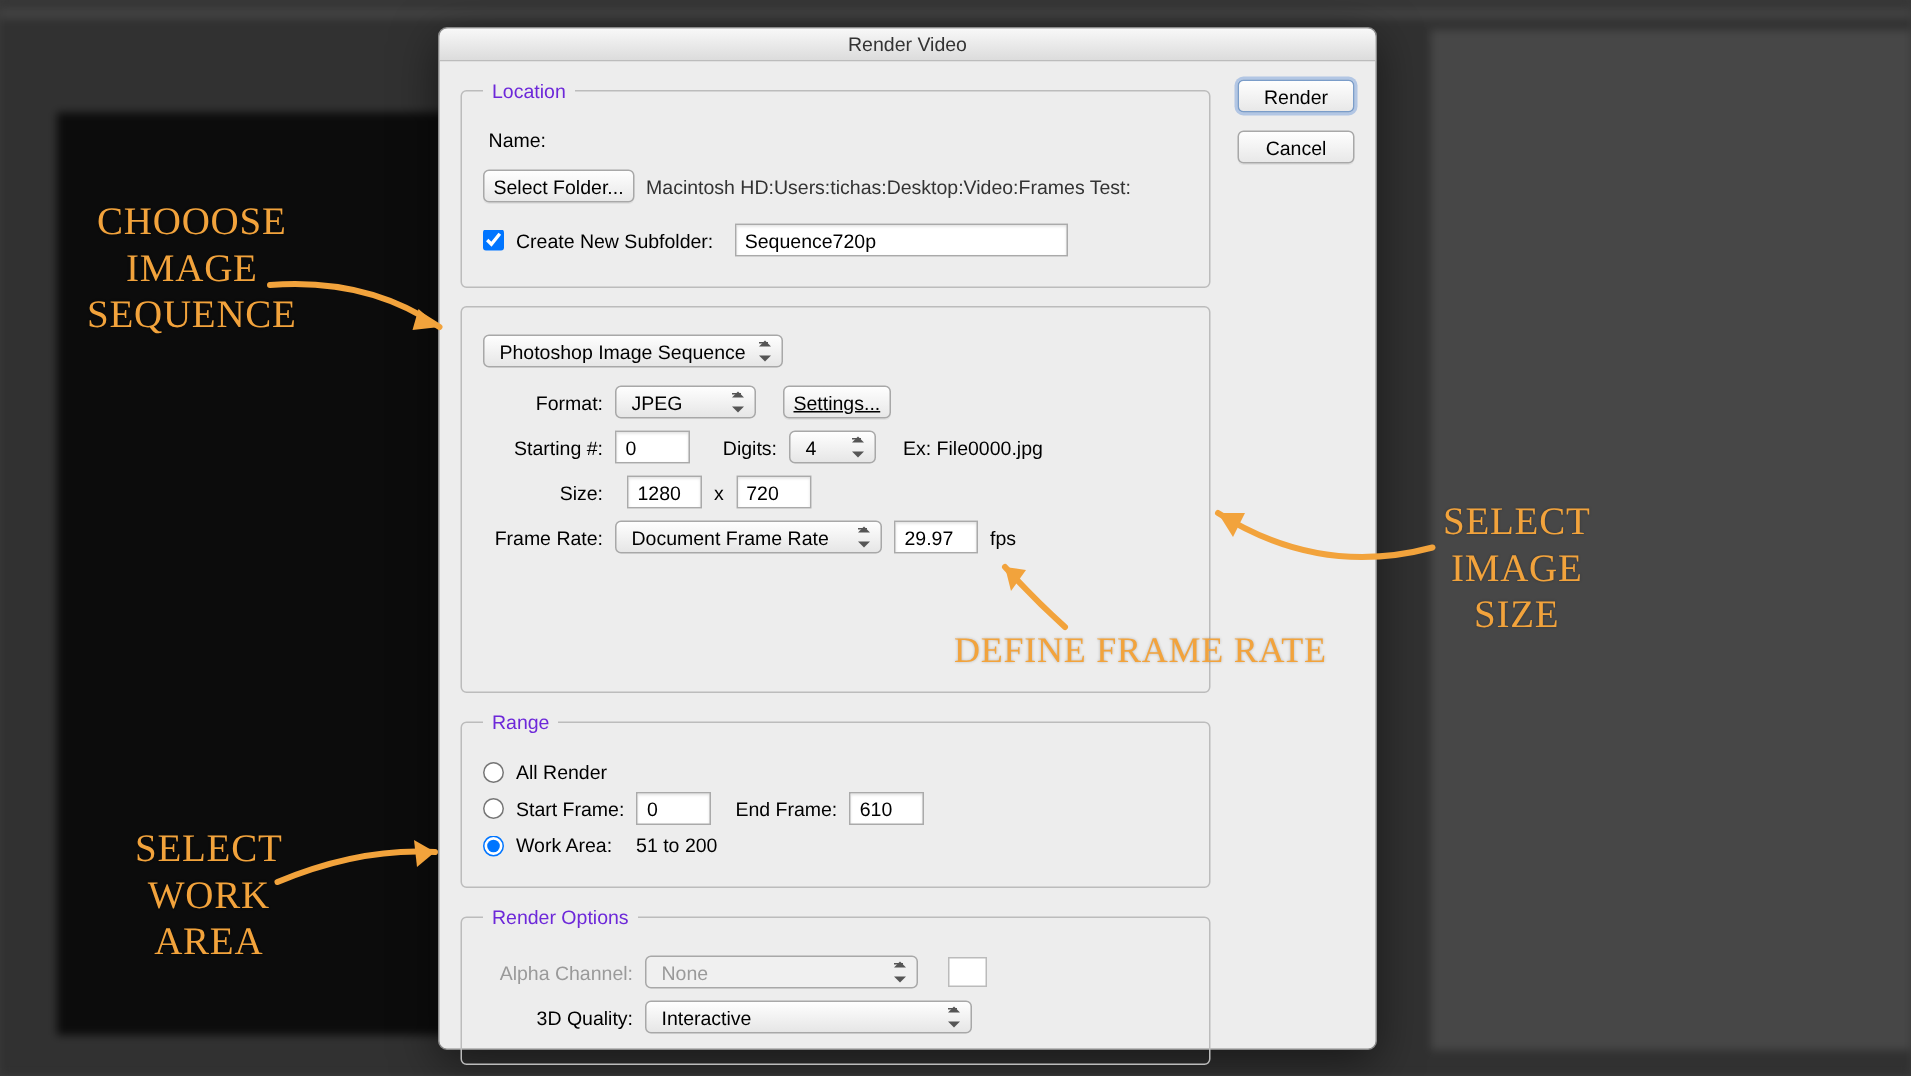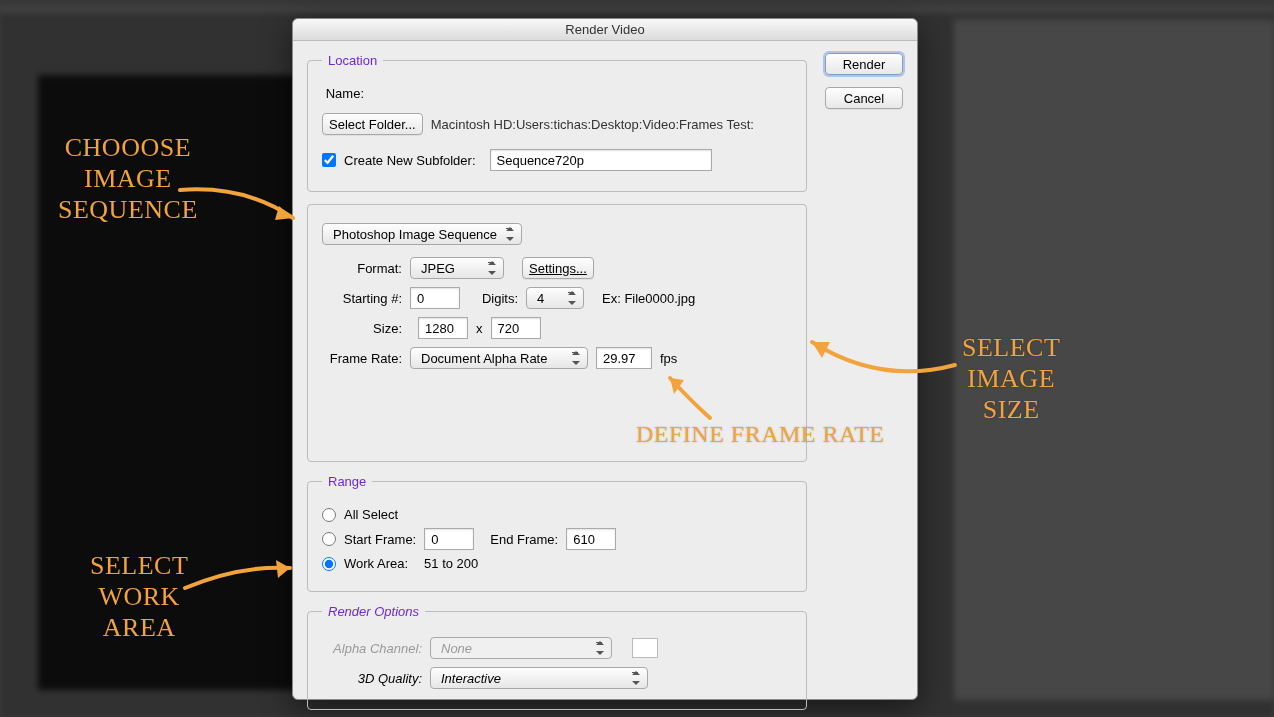--- a/index.html
+++ b/index.html
@@ -196,49 +196,49 @@
       </div>
       <div class="row" style="margin-top:8px;">
         <span class="label-right w80">Size:</span>
         <input type="text" class="num-sm" style="margin-left: 8px;" value="1280">
         <span>x</span>
         <input type="text" class="num-sm" value="720" style="">
       </div>
       <div class="row" style="margin-top:8px;">
         <span class="label-right w80">Frame Rate:</span>
         <div class="select" style="width:178px;">
-          <span>Document Alpha Rate</span>
+          <span>Document Frame Rate</span>
             <span class="arrows"></span>
         </div>
         <input type="text" class="num-md" value="29.97" style="">
         <span>fps</span>
       </div>
     </fieldset>
 
     <fieldset style="width:500px;">
       <legend>Range</legend>
       <div class="row">
         <input type="radio" name="range" style="">
-        <span>All Select</span>
+        <span>All Render</span>
       </div>
       <div class="row">
         <input type="radio" name="range" style="">
         <span>Start Frame:</span>
         <input type="text" class="num-sm" value="0" style="">
         <span style="margin-left:8px;">End Frame:</span>
         <input type="text" class="num-sm" value="610" style="">
       </div>
       <div class="row">
         <input type="radio" name="range" checked="" style="">
         <span>Work Area:</span>
         <span style="margin-left:8px;">51 to 200</span>
       </div>
     </fieldset>
 
-    <fieldset style="width:500px;font-style:italic;">
+    <fieldset style="width:500px;">
       <legend>Render Options</legend>
       <div class="row">
         <span class="label-right muted" style="width:100px;">Alpha Channel:</span>
         <div class="select disabled" style="width:182px;">
           <span>None</span>
             <span class="arrows"></span>
         </div>
         <span class="colorswatch" style="margin-left:12px;"></span>
       </div>
       <div class="row" style="margin-top:8px;">

